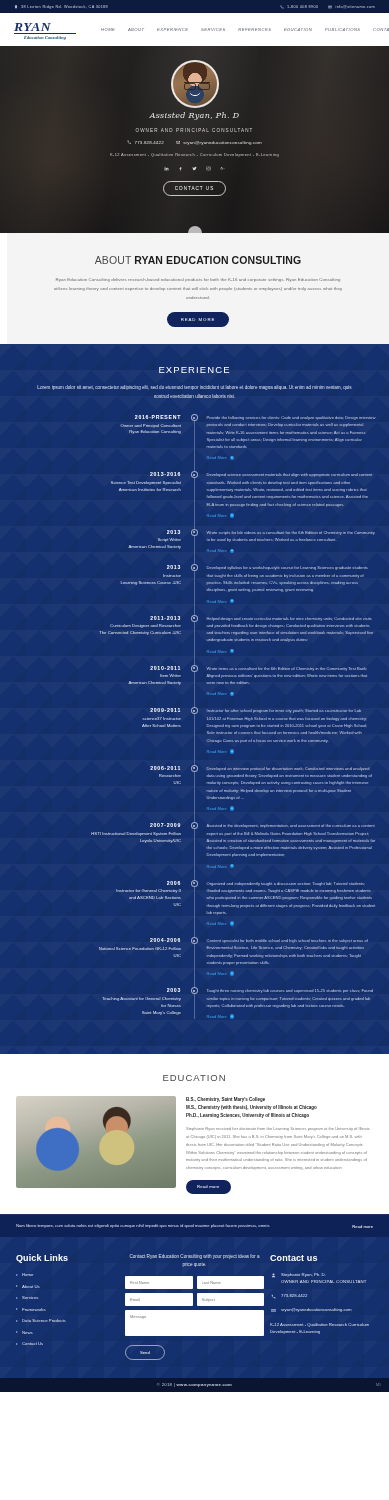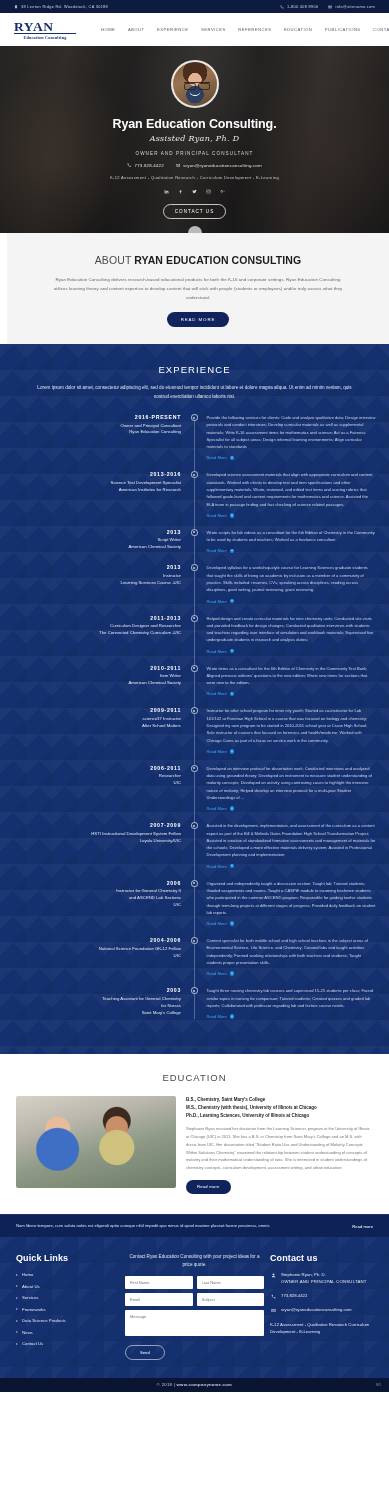--- a/index.html
+++ b/index.html
@@ -15,21 +15,21 @@
   
   .topbar{
     background:#0d1b3e;height:13px;display:flex;align-items:center;
     justify-content:space-between;padding:0 14px;
   }
   .tb-left,.tb-right{display:flex;align-items:center;gap:10px;}
   .tb-item{display:flex;align-items:center;gap:3px;color:#cfd6e6;font-size:3.8px;letter-spacing:.35px;white-space:nowrap;}
   .tb-item svg{width:4px;height:4px;fill:#cfd6e6;flex:none;}
 
   
-  .header{background:#fff;height:33px;display:flex;align-items:center;padding:0 14px;}
+  .header{background:#fff;height:33px;display:flex;align-items:center;padding:0 14px;font-style:italic;}
   .logo{width:62px;flex:none;}
   .logo .l1{
     font-family:"Liberation Serif", serif;font-weight:bold;font-size:13.5px;color:#17306b;
     letter-spacing:.6px;line-height:13px;
   }
   .logo .l2{
     font-family:"Liberation Serif", serif;font-weight:bold;font-size:4.2px;color:#17306b;
     letter-spacing:.2px;border-top:1px solid #17306b;padding-top:.5px;margin-top:.5px;text-align:center;
   }
   .nav{display:flex;align-items:center;gap:12.5px;margin-left:25px;}
@@ -262,21 +262,20 @@
       <a href="#">CONTACT</a>
     </div>
   </div>
 
   <div class="hero">
     <div class="hero-inner">
       <div class="avatar">
         <div class="glasses"></div>
         <div class="smile"></div>
       </div>
-      <div class="hero-title">Ryan Education Consulting.</div>
       <div class="hero-sub">Assisted Ryan, Ph. D</div>
       <div class="hero-role">OWNER AND PRINCIPAL CONSULTANT</div>
       <div class="hero-contact">
         <div class="hc">
           <svg viewBox="0 0 24 24">
               <path d="M6.6 10.8c1.4 2.8 3.8 5.1 6.6 6.6l2.2-2.2c.3-.3.7-.4 1-.2 1.2.4 2.4.6 3.6.6.6 0 1 .4 1 1V20c0 .6-.4 1-1 1C10.6 21 3 13.4 3 4c0-.6.4-1 1-1h3.5c.6 0 1 .4 1 1 0 1.3.2 2.5.6 3.6.1.4 0 .7-.2 1l-2.3 2.2z"></path>
             </svg>
           <span>773.828.4422</span>
         </div>
         <div class="hc">

